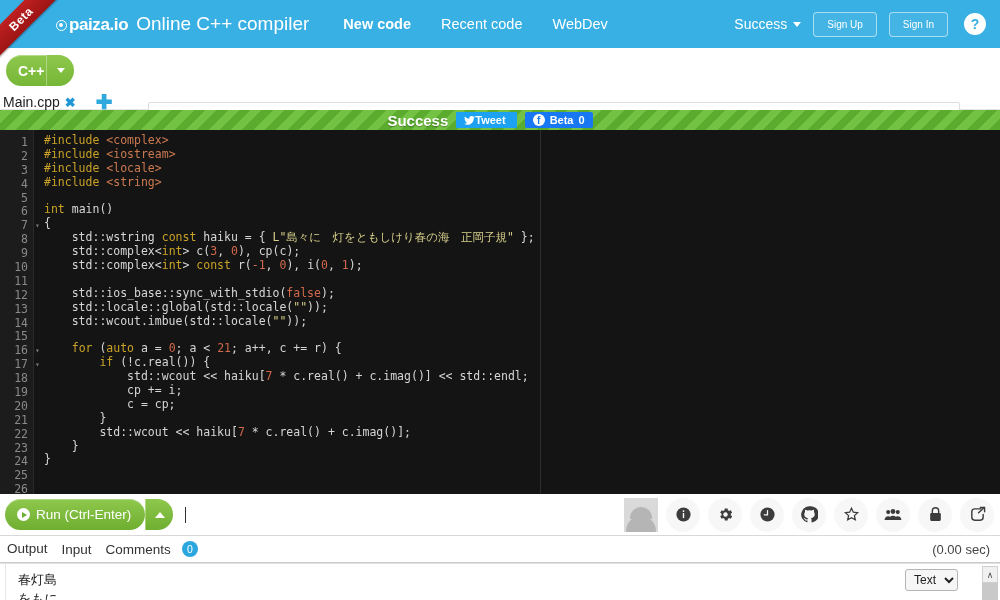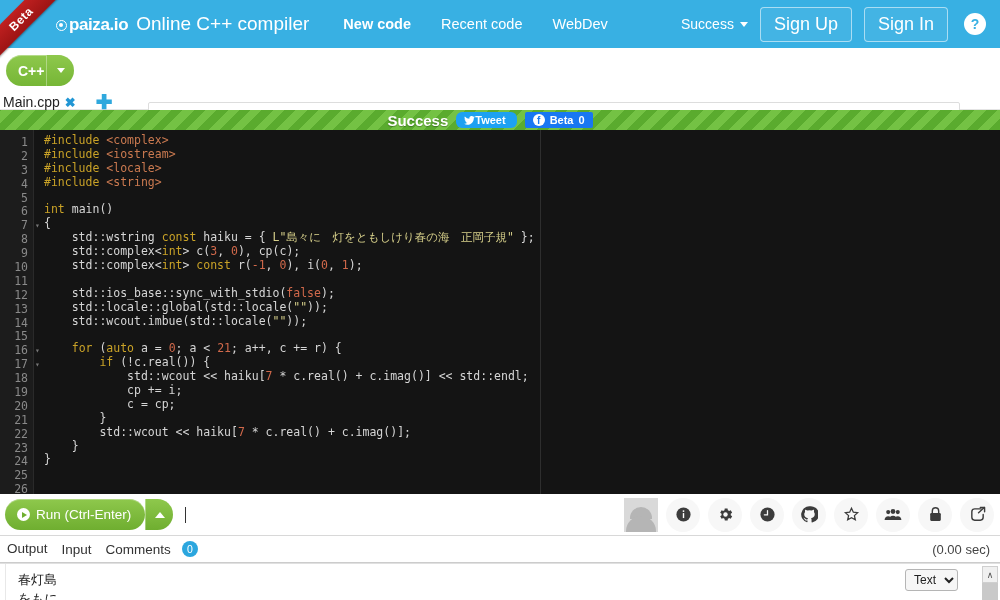--- a/index.html
+++ b/index.html
@@ -76,21 +76,21 @@
     padding-right: 14px;
   }
   .lang {
     color:#fff; font-size:14px; display:flex; align-items:center; gap:6px; cursor:pointer;
   }
   .caret-down {
     width:0;height:0;border-left:4px solid transparent;border-right:4px solid transparent;
     border-top:5px solid #fff; display:inline-block;
   }
   .hbtn {
-    color:#fff; font-size:18px;
+    color:#fff; font-size:10px;
     border:1px solid rgba(255,255,255,.55);
     border-radius:4px;
     padding: 6px 13px;
     cursor:pointer;
     background: rgba(255,255,255,.06);
     white-space:nowrap;
   }
   .help-icon {
     width:22px;height:22px;border-radius:50%;
     background:#fff;color:#38b0e3;
@@ -158,21 +158,21 @@
       #5aab2e 0px, #5aab2e 8px,
       #74c244 8px, #74c244 16px
     );
     display:flex; align-items:center; justify-content:center;
     overflow:hidden;
   }
   .status-inner{ display:flex; align-items:center; gap:8px; transform: translateX(-10px);}
   .status-text { color:#fff; font-size: 15px; font-weight:bold; text-shadow:0 1px 1px rgba(0,0,0,.3); }
   .tweet-btn {
     background:#1da1f2; color:#fff; font-size:11px; font-weight:bold;
-    border-radius: 6px; padding: 2px 11px 2px 8px;
+    border-radius: 1px; padding: 2px 11px 2px 8px;
     display:flex;align-items:center;cursor:pointer;
   }
   .fb-btn {
     background:#1877f2; color:#fff; font-size:11px; font-weight:bold;
     border-radius: 2px; padding: 2px 8px;
     display:flex;align-items:center;gap:5px;cursor:pointer;
   }
   .fb-circle{width:12px;height:12px;border-radius:50%;background:#fff;color:#1877f2;font-size:10px;font-weight:bold;display:flex;align-items:center;justify-content:center;}
 
   

